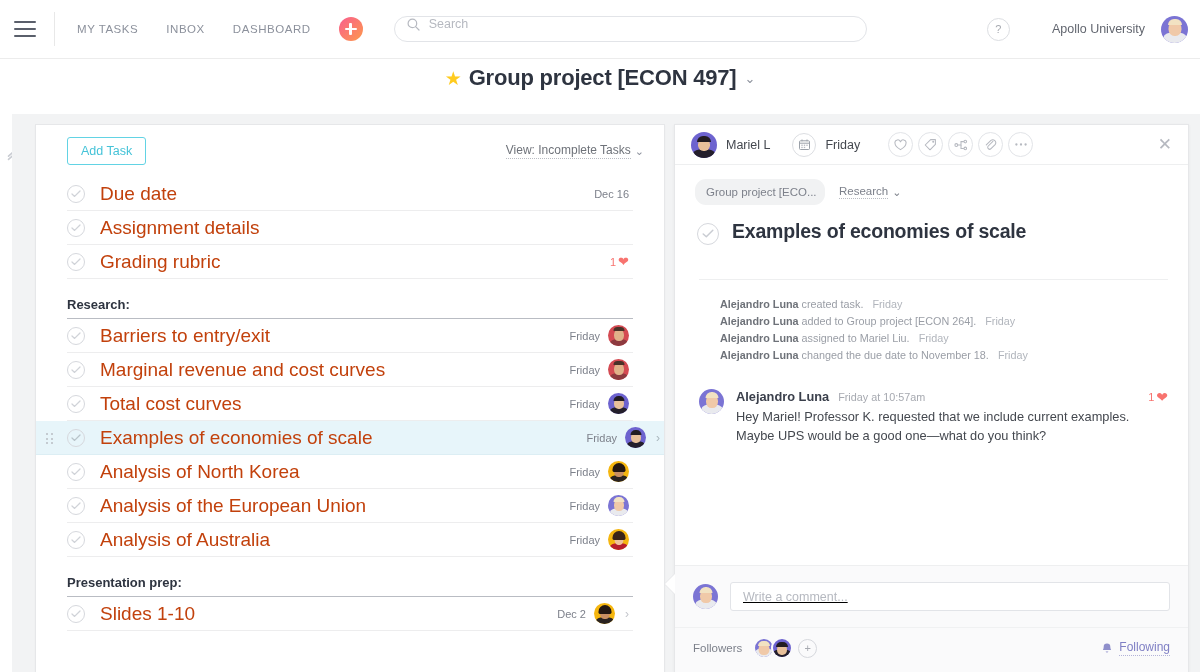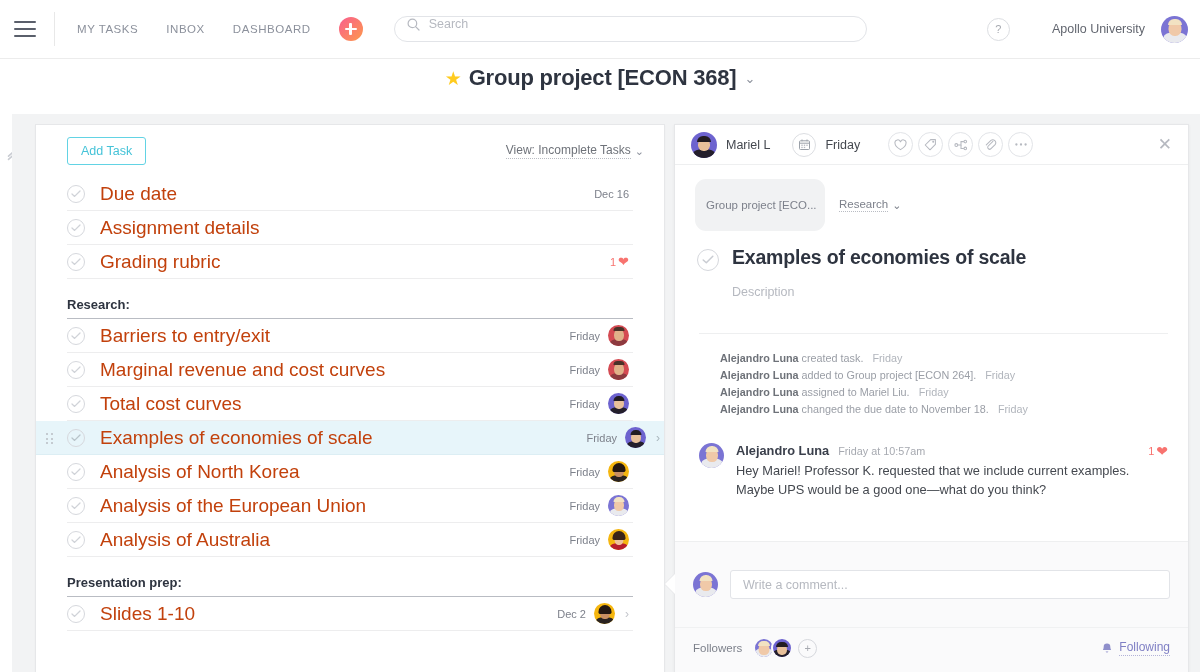--- a/index.html
+++ b/index.html
@@ -169,21 +169,21 @@
   .cbtn {
     width:25px; height:25px; border-radius:50%; border:1px solid #e2e4e8;
     display:flex; align-items:center; justify-content:center; cursor:pointer; color:#b6b9c0;
   }
   .closex { margin-left:auto; color:#b6b9c0; font-size:17px; cursor:pointer; line-height:1; }
 
   .dbody { padding:14px 20px 0 20px; }
   .crumbs { display:flex; align-items:center; gap:14px; }
   .pchip {
     background:#f1f2f3; border-radius:11px; font-size:11.5px; color:#7d818b;
-    padding:20px 11px; cursor:pointer; max-width:130px; overflow:hidden; white-space:nowrap;
+    padding:7px 11px; cursor:pointer; max-width:130px; overflow:hidden; white-space:nowrap;
   }
   .seccrumb { font-size:11.5px; color:#7d818b; display:flex; align-items:center; cursor:pointer; }
   .seccrumb .lbl { border-bottom:1px dotted #b9bcc3; padding-bottom:1px; }
   .seccrumb .cv { margin-left:4px; font-size:11px; }
 
   .dtitlerow { display:flex; align-items:flex-start; gap:13px; margin-top:15px; }
   .dtitlerow .chk { width:22px; height:22px; margin:3px 0 0 2px; }
   .dtitle { font-size:19.5px; font-weight:bold; color:#2e3440; letter-spacing:-.2px; }
   .descph { font-size:12.5px; color:#b6b9c0; margin:14px 0 0 37px; }
   .hrule { height:1px; background:#eeeff0; margin:34px 0 0 4px; }
@@ -196,22 +196,22 @@
   .comment { display:flex; gap:12px; margin:25px 0 0 4px; }
   .cmeta { display:flex; align-items:center; gap:9px; }
   .cname { font-size:12.8px; font-weight:bold; color:#3a3f4b; }
   .ctime { font-size:10.8px; color:#a6a9b0; }
   .ctext { font-size:12.8px; color:#44484f; line-height:1.5; margin-top:3px; }
   .chearts { margin-left:auto; display:flex; align-items:center; gap:2px; font-size:11px; color:#f8736f; }
   .chearts .h { font-size:14px; line-height:1; }
 
   .dfoot { position:absolute; left:0; right:0; bottom:0; }
   .crow {
-    display:flex; align-items:center; gap:12px; padding:28px 18px;
-    border-top:1px solid #eeeff0; background:#fafafb;
+    display:flex; align-items:center; gap:12px; padding:16px 18px;
+    border-top:1px solid #eeeff0; background:#fafafb;text-decoration:underline;
   }
   .cinput {
     flex:1; height:29px; border:1px solid #e2e4e8; border-radius:3px; background:#fff;
     display:flex; align-items:center; padding:0 12px; font-size:12.5px; color:#b6b9c0; cursor:text;
   }
   .frow {
     display:flex; align-items:center; padding:9px 18px 13px; background:#fafafb;
     border-top:1px solid #f0f1f2;
   }
   .flabel { font-size:11.5px; color:#7d818b; margin-right:11px; }
@@ -265,21 +265,21 @@
   <div class="projhead">
     <div class="collapse-left">
       <svg width="13" height="13" viewBox="0 0 13 13">
           <path d="M2.5 7.2 L6.5 3.6 L10.5 7.2" fill="none" stroke="#c9ccd2" stroke-width="1.6" stroke-linecap="round" stroke-linejoin="round"></path>
           <path d="M2.5 10.4 L6.5 6.8 L10.5 10.4" fill="none" stroke="#c9ccd2" stroke-width="1.6" stroke-linecap="round" stroke-linejoin="round"></path>
         </svg>
     </div>
 
     <div class="projtitle">
       <span class="star">★</span>
-      <h1>Group project [ECON 368]</h1>
+      <h1>Group project [ECON 497]</h1>
       <span class="cv">⌄</span>
     </div>
 
     <div class="tabs">
       <div class="tab active">List</div>
       <div class="tab">Conversations</div>
       <div class="tab">Calendar</div>
       <div class="tab">Progress</div>
       <div class="tab">Files</div>
     </div>
@@ -602,21 +602,20 @@
 
         <div class="dtitlerow">
           <span class="chk">
               <svg width="12" height="10" viewBox="0 0 12 10">
                 <path d="M1.2 5 L4.3 7.8 L10.8 1.2" fill="none" stroke="#c9ccd2" stroke-width="1.5" stroke-linecap="round" stroke-linejoin="round"></path>
               </svg>
             </span>
           <span class="dtitle">Examples of economies of scale</span>
         </div>
 
-        <div class="descph">Description</div>
 
         <div class="hrule"></div>
 
         <div class="story">
           <div class="line">
             <b>Alejandro Luna</b>
             <span>created task.</span>
             <span class="ts">Friday</span>
           </div>
           <div class="line">

